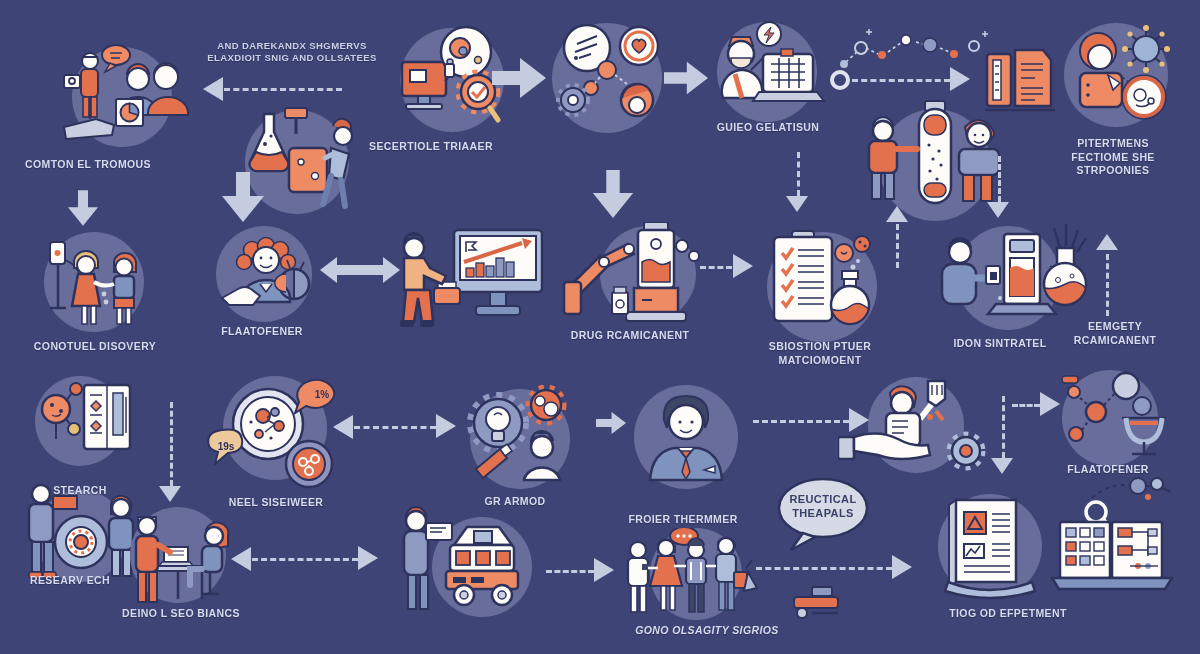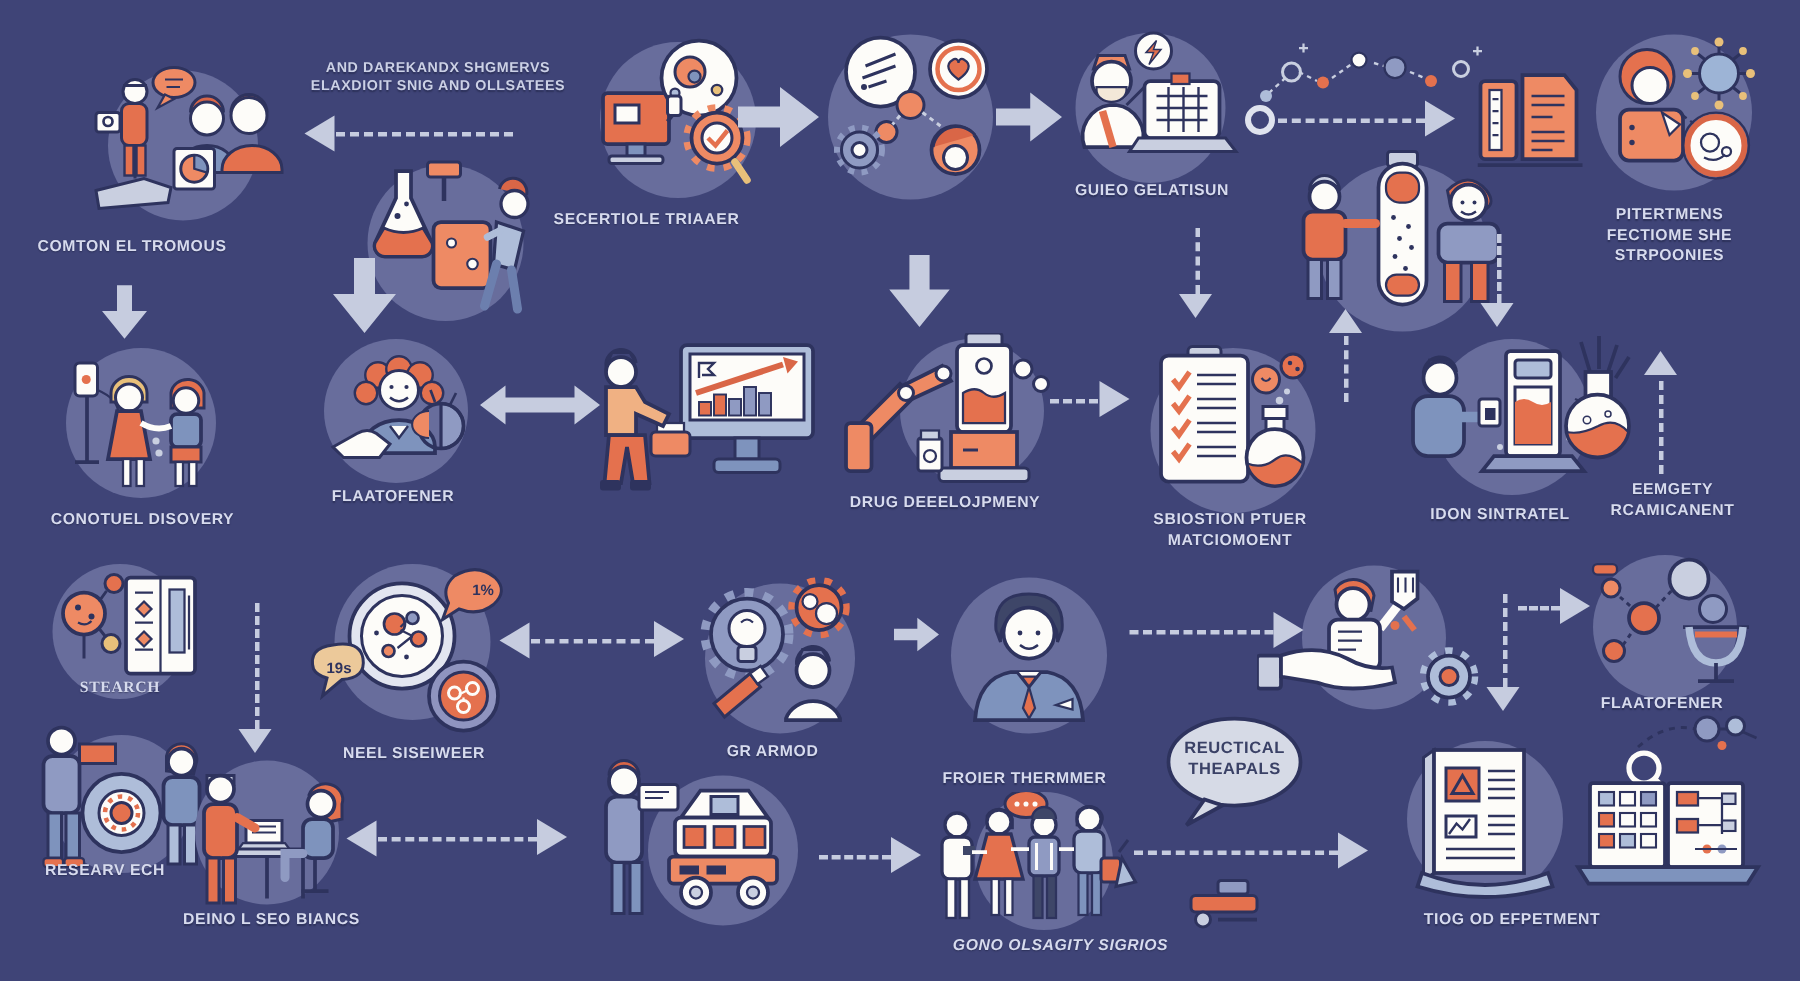--- a/index.html
+++ b/index.html
@@ -757,27 +757,27 @@
   <div class="lbl" style="left:88px;top:158px;">COMTON EL TROMOUS</div>
   <div class="lbl note" style="left:292px;top:40px;">AND DAREKANDX SHGMERVS
 ELAXDIOIT SNIG AND OLLSATEES</div>
   <div class="lbl" style="left:431px;top:140px;">SECERTIOLE TRIAAER</div>
   <div class="lbl" style="left:768px;top:121px;">GUIEO GELATISUN</div>
   <div class="lbl" style="left:1113px;top:137px;">PITERTMENS
 FECTIOME SHE
 STRPOONIES</div>
   <div class="lbl" style="left:95px;top:340px;">CONOTUEL DISOVERY</div>
   <div class="lbl" style="left:262px;top:325px;">FLAATOFENER</div>
-  <div class="lbl" style="left:630px;top:329px;">DRUG DEEELOJPMENY</div>
+  <div class="lbl" style="left:630px;top:329px;">DRUG RCAMICANENT</div>
   <div class="lbl" style="left:820px;top:340px;">SBIOSTION PTUER
 MATCIOMOENT</div>
   <div class="lbl" style="left:1000px;top:337px;">IDON SINTRATEL</div>
   <div class="lbl" style="left:1115px;top:320px;">EEMGETY
 RCAMICANENT</div>
-  <div class="lbl" style="left:80px;top:452px;font-family:Liberation Serif, serif;">STEARCH</div>
+  <div class="lbl" style="left:80px;top:484px;">STEARCH</div>
   <div class="lbl" style="left:276px;top:496px;">NEEL SISEIWEER</div>
   <div class="lbl" style="left:515px;top:495px;">GR ARMOD</div>
   <div class="lbl" style="left:683px;top:495px;margin-top:18px;">FROIER THERMMER</div>
   <div class="lbl" style="left:1108px;top:463px;">FLAATOFENER</div>
   <div class="lbl" style="left:70px;top:574px;">RESEARV ECH</div>
   <div class="lbl" style="left:181px;top:607px;">DEINO L SEO BIANCS</div>
   <div class="lbl" style="left:707px;top:624px;font-style:italic;">GONO OLSAGITY SIGRIOS</div>
   <div class="lbl" style="left:988px;top:607px;margin-left:20px;">TIOG OD EFPETMENT</div>
 
 </div>

